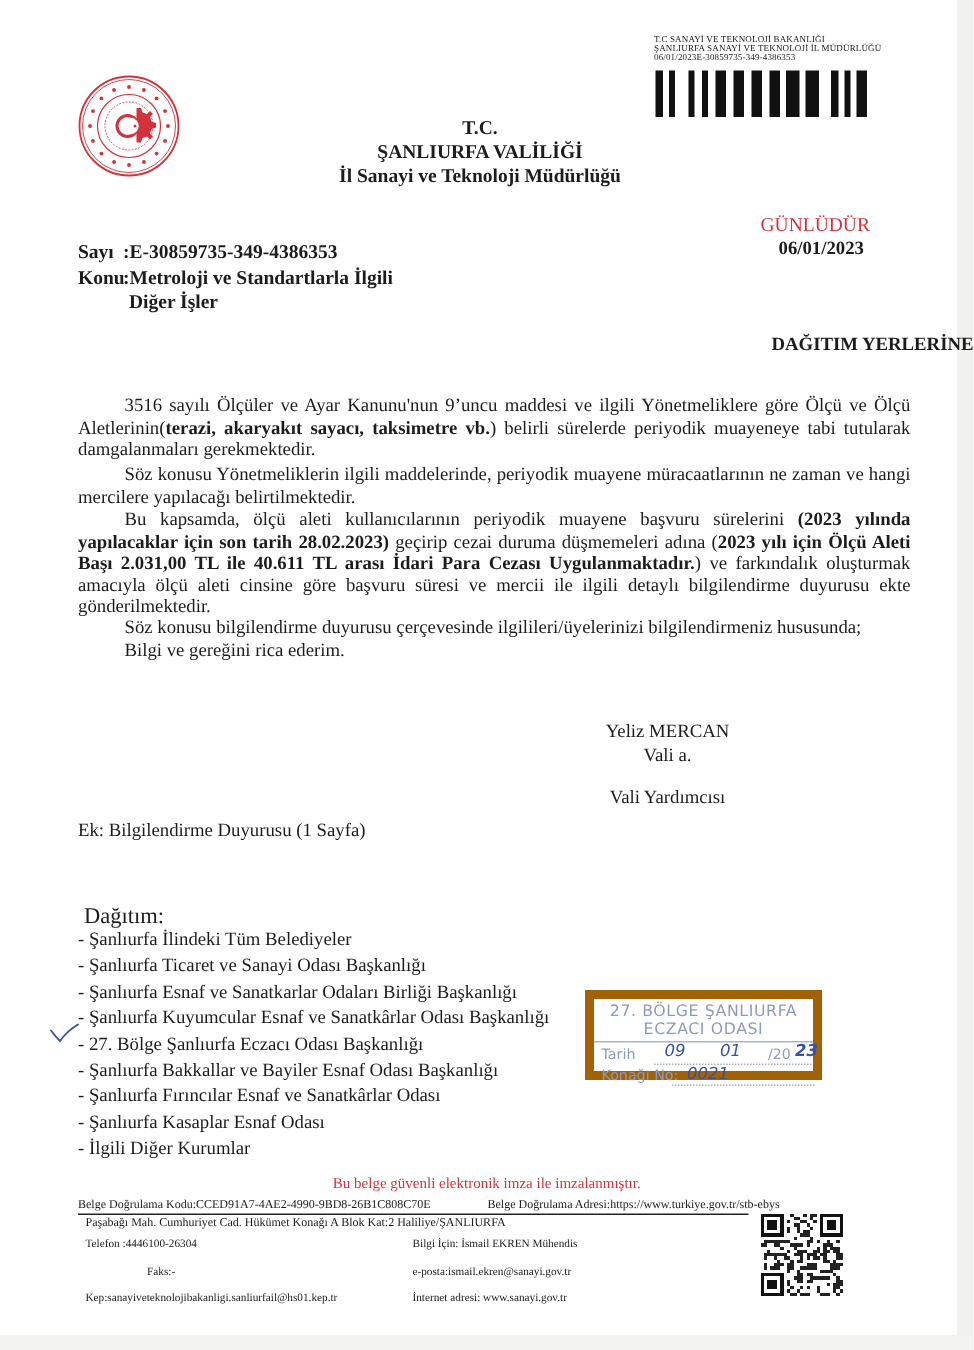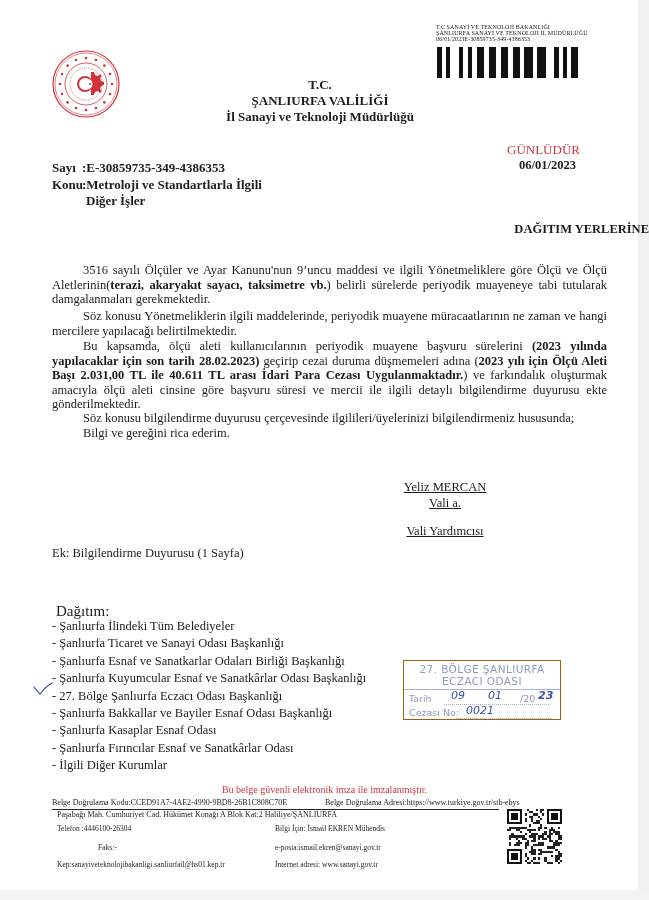--- a/index.html
+++ b/index.html
@@ -26,29 +26,29 @@
 
   .meta { left: 52px; font-weight: bold; font-size: 13px; line-height: 16px; }
   .meta .k { display: inline-block; width: 30px; }
 
   .title { left: 0; width: 649px; top: 222px; text-align: right; font-weight: bold; font-size: 12.5px; }
 
   .para { left: 52px; width: 555px; font-size: 12.5px; line-height: 14.6px; text-align: justify; }
   .ind { text-indent: 31px; }
   .para b { font-weight: bold; }
 
-  .sig { left: 390px; width: 110px; text-align: center; font-size: 12.5px; line-height: 17px; text-decoration: underline; }
+  .sig { left: 390px; width: 110px; text-align: center; font-size: 12.5px; line-height: 17px; }
 
   .ek { left: 52px; top: 546px; font-size: 12.5px; }
   .dag-title { left: 56px; top: 603px; font-size: 15px; }
   .dag-list { left: 52px; top: 618px; font-size: 12.5px; line-height: 17.4px; list-style: none; }
 
   .check { left: 33px; top: 682px; width: 20px; height: 14px; }
 
-  .stamp { left: 403px; top: 660px; width: 158px; height: 60px; border: 1px solid #a16207; color: #8b9ac2; font-family: "DejaVu Sans", sans-serif; }
+  .stamp { left: 390px; top: 660px; width: 158px; height: 60px; border: 6px solid #a16207; color: #8b9ac2; font-family: "DejaVu Sans", sans-serif; }
   .stamp .st-h { position: absolute; left: 0; width: 100%; text-align: center; font-size: 10.5px; letter-spacing: 0.4px; line-height: 12px; }
   .stamp .st-line { position: absolute; left: 0; width: 100%; border-top: 1px solid #aab3cf; }
   .stamp .st-lbl { position: absolute; left: 5px; font-size: 9.5px; }
   .stamp .st-hand { position: absolute; color: #3a4fa8; font-family: "DejaVu Sans", sans-serif; font-size: 11px; font-style: italic; }
   .stamp .dots { position: absolute; border-bottom: 1px dotted #a7b0cc; height: 1px; }
 
   .esign { left: 0; width: 649px; top: 784px; text-align: center; color: #d2333b; font-size: 10px; }
   .foot-row1 { left: 52px; top: 798px; width: 447px; font-size: 8px; border-bottom: 1px solid #222; height: 12px; }
   .foot-row1 .l { position: absolute; left: 0; top: 0; }
   .foot-row1 .r { position: absolute; left: 273px; top: 0; white-space: nowrap; }
@@ -148,40 +148,40 @@
 
 <div class="abs ek">Ek: Bilgilendirme Duyurusu (1 Sayfa)</div>
 <div class="abs dag-title">Dağıtım:</div>
 <ul class="abs dag-list" id="dag-list">
     <li>- Şanlıurfa İlindeki Tüm Belediyeler</li>
     <li>- Şanlıurfa Ticaret ve Sanayi Odası Başkanlığı</li>
     <li>- Şanlıurfa Esnaf ve Sanatkarlar Odaları Birliği Başkanlığı</li>
     <li>- Şanlıurfa Kuyumcular Esnaf ve Sanatkârlar Odası Başkanlığı</li>
     <li>- 27. Bölge Şanlıurfa Eczacı Odası Başkanlığı</li>
     <li>- Şanlıurfa Bakkallar ve Bayiler Esnaf Odası Başkanlığı</li>
+    <li>- Şanlıurfa Fırıncılar Esnaf ve Sanatkârlar Odası</li>
     <li>- Şanlıurfa Kasaplar Esnaf Odası</li>
-    <li>- Şanlıurfa Fırıncılar Esnaf ve Sanatkârlar Odası</li>
     <li>- İlgili Diğer Kurumlar</li>
   </ul>
 
 <svg class="abs check" viewBox="0 0 20 14">
   <path d="M1 5 Q4 9 7 12 Q12 5 19 1" fill="none" stroke="#3a4fa8" stroke-width="1.2" stroke-linecap="round"></path>
 </svg>
 
 <div class="abs stamp">
   <div class="st-h" style="top:2px;">27. BÖLGE ŞANLIURFA</div>
   <div class="st-h" style="top:14px;">ECZACI ODASI</div>
   <div class="st-line" style="top:28px;"></div>
   <div class="st-lbl" style="top:32px;">Tarih</div>
   <div class="dots" style="left:40px; top:43px; width:105px;"></div>
   <div class="st-hand" style="left:47px; top:28px;">09</div>
   <div class="st-hand" style="left:84px; top:28px;">01</div>
   <div class="abs" style="left:116px; top:32px; font-size:9.5px;">/20</div>
   <div class="st-hand" style="left:134px; top:28px; font-weight:bold;">23</div>
-  <div class="st-lbl" style="top:46px;">Cezası No:</div>
+  <div class="st-lbl" style="top:46px;">Konağı No:</div>
   <div class="dots" style="left:52px; top:57px; width:95px;"></div>
   <div class="st-hand" style="left:62px; top:43px;">0021</div>
 </div>
 
 <div class="abs esign">Bu belge güvenli elektronik imza ile imzalanmıştır.</div>
 <div class="abs foot-row1">
   <span class="l">Belge Doğrulama Kodu:CCED91A7-4AE2-4990-9BD8-26B1C808C70E</span>
   <span class="r">Belge Doğrulama Adresi:https://www.turkiye.gov.tr/stb-ebys</span>
 </div>
 <div class="abs foot-addr">Paşabağı Mah. Cumhuriyet Cad. Hükümet Konağı A Blok Kat:2 Haliliye/ŞANLIURFA</div>

